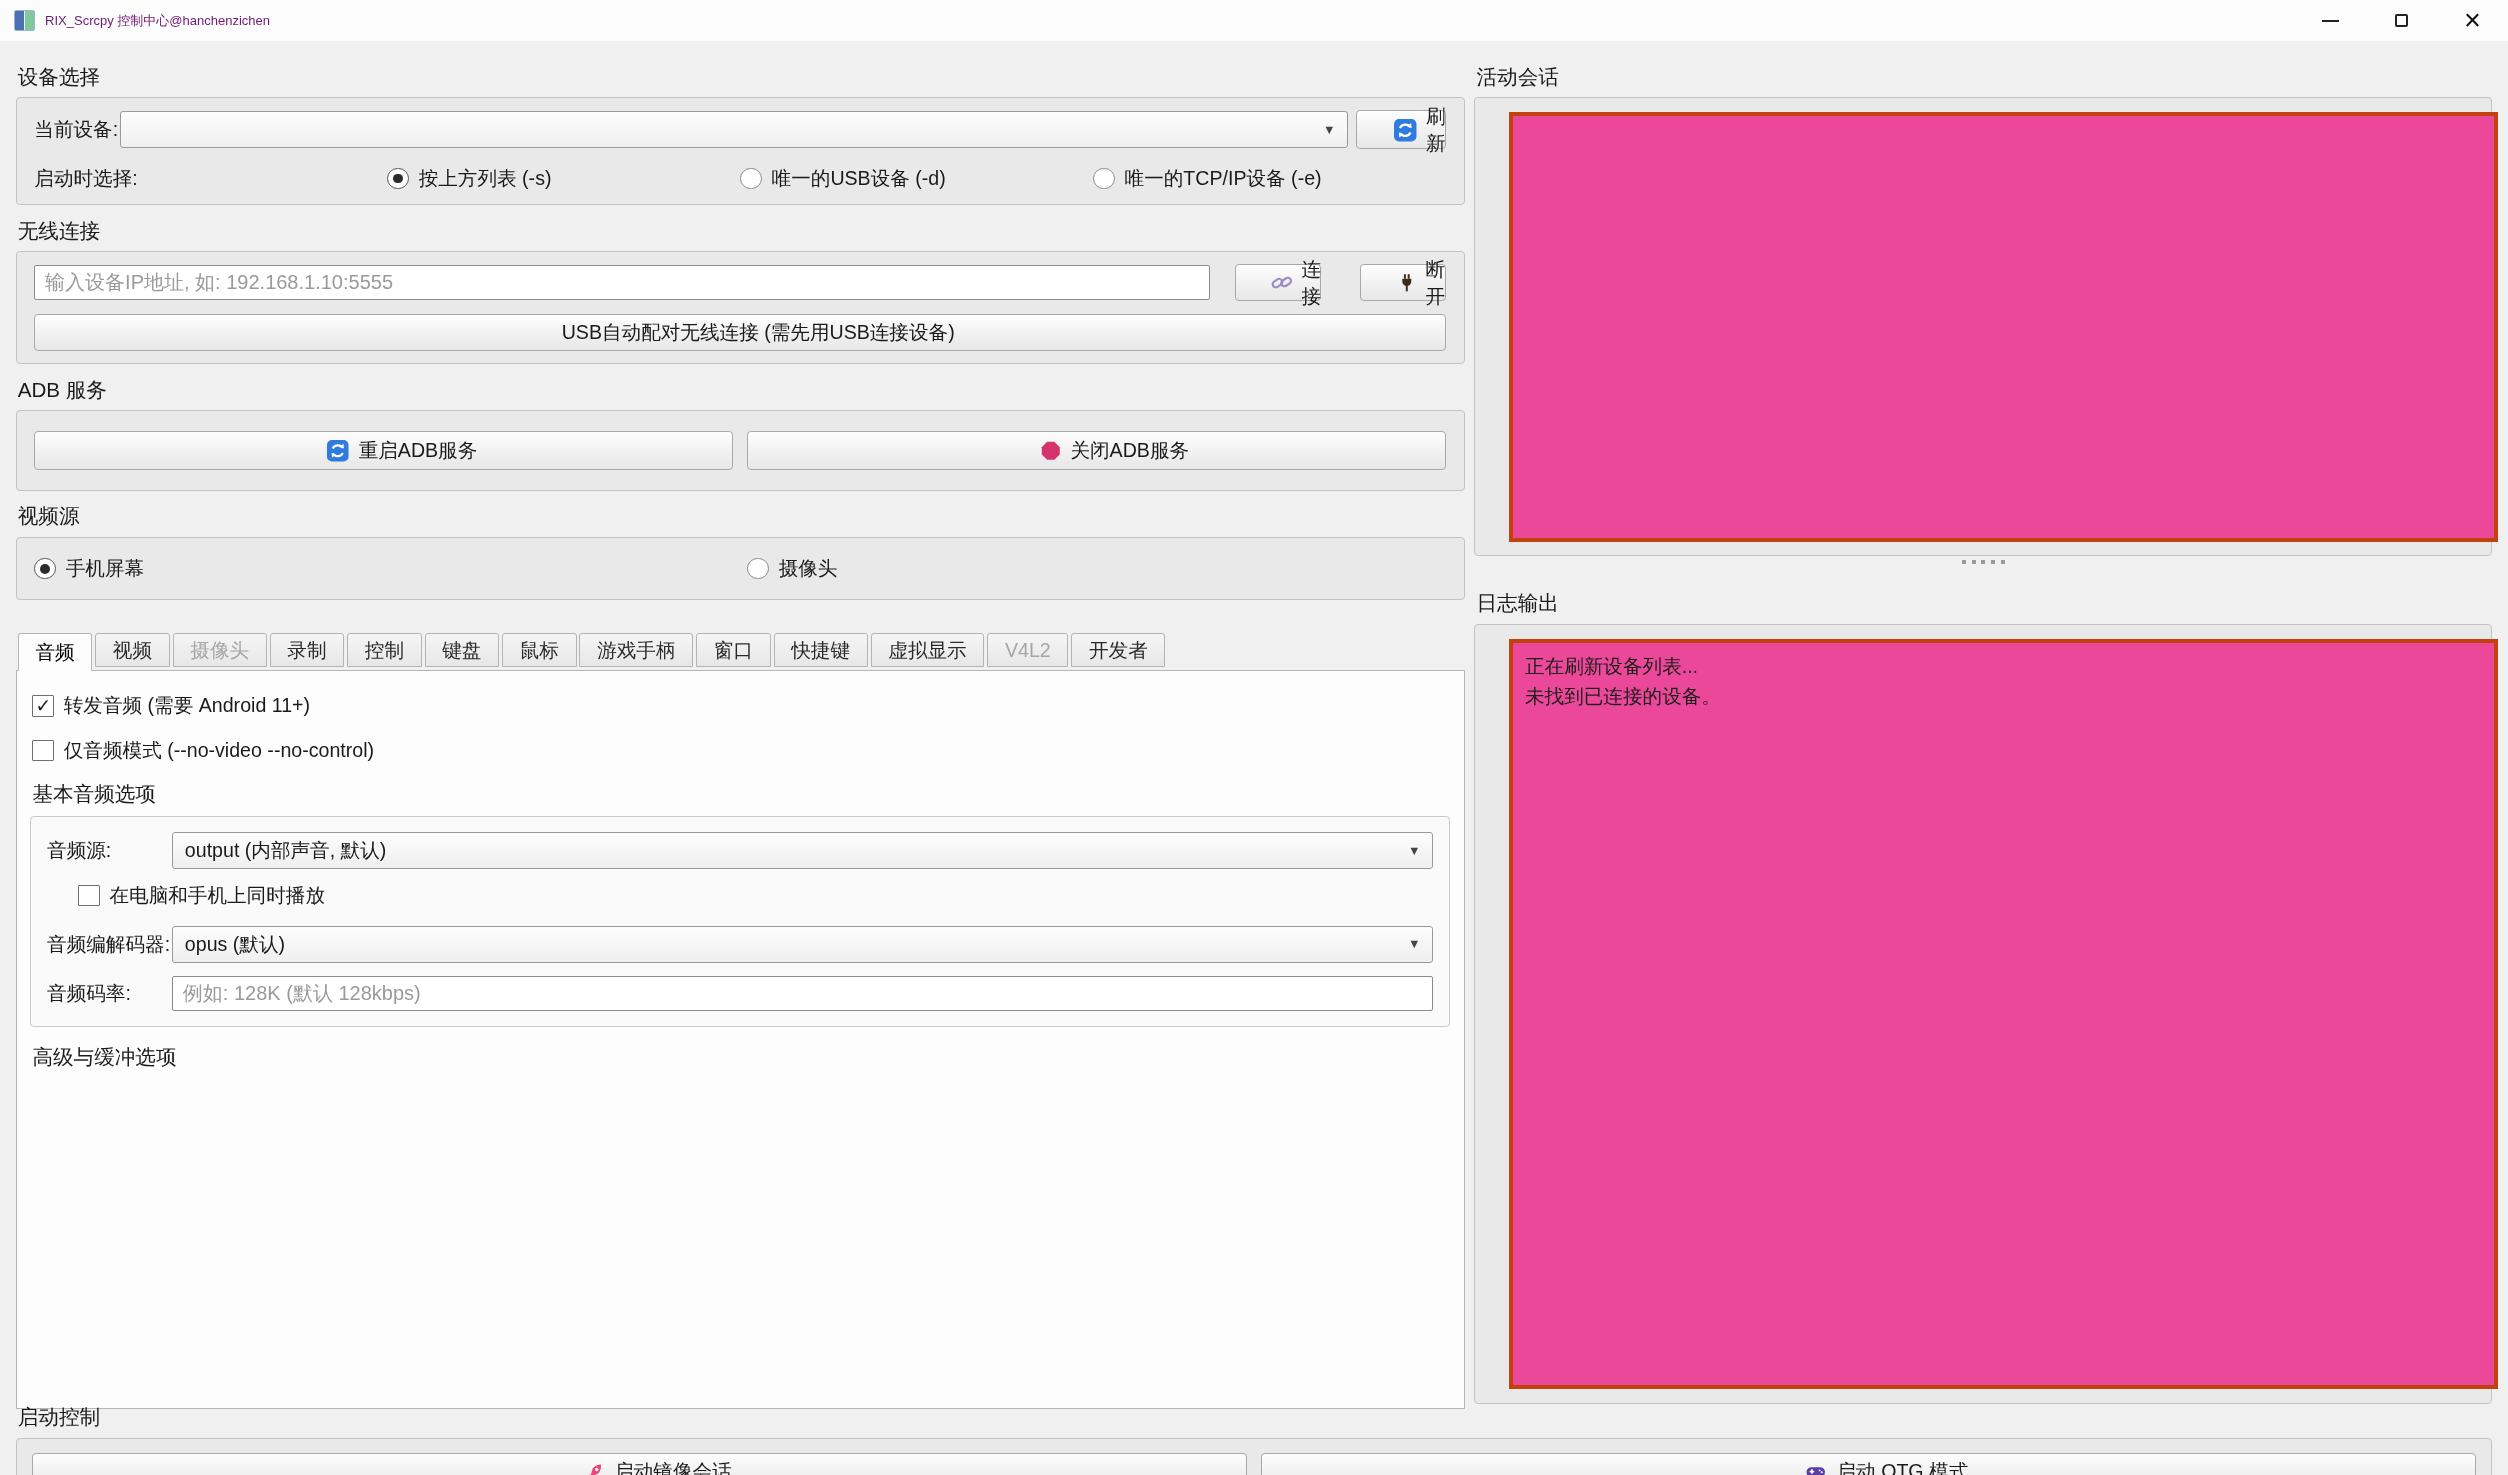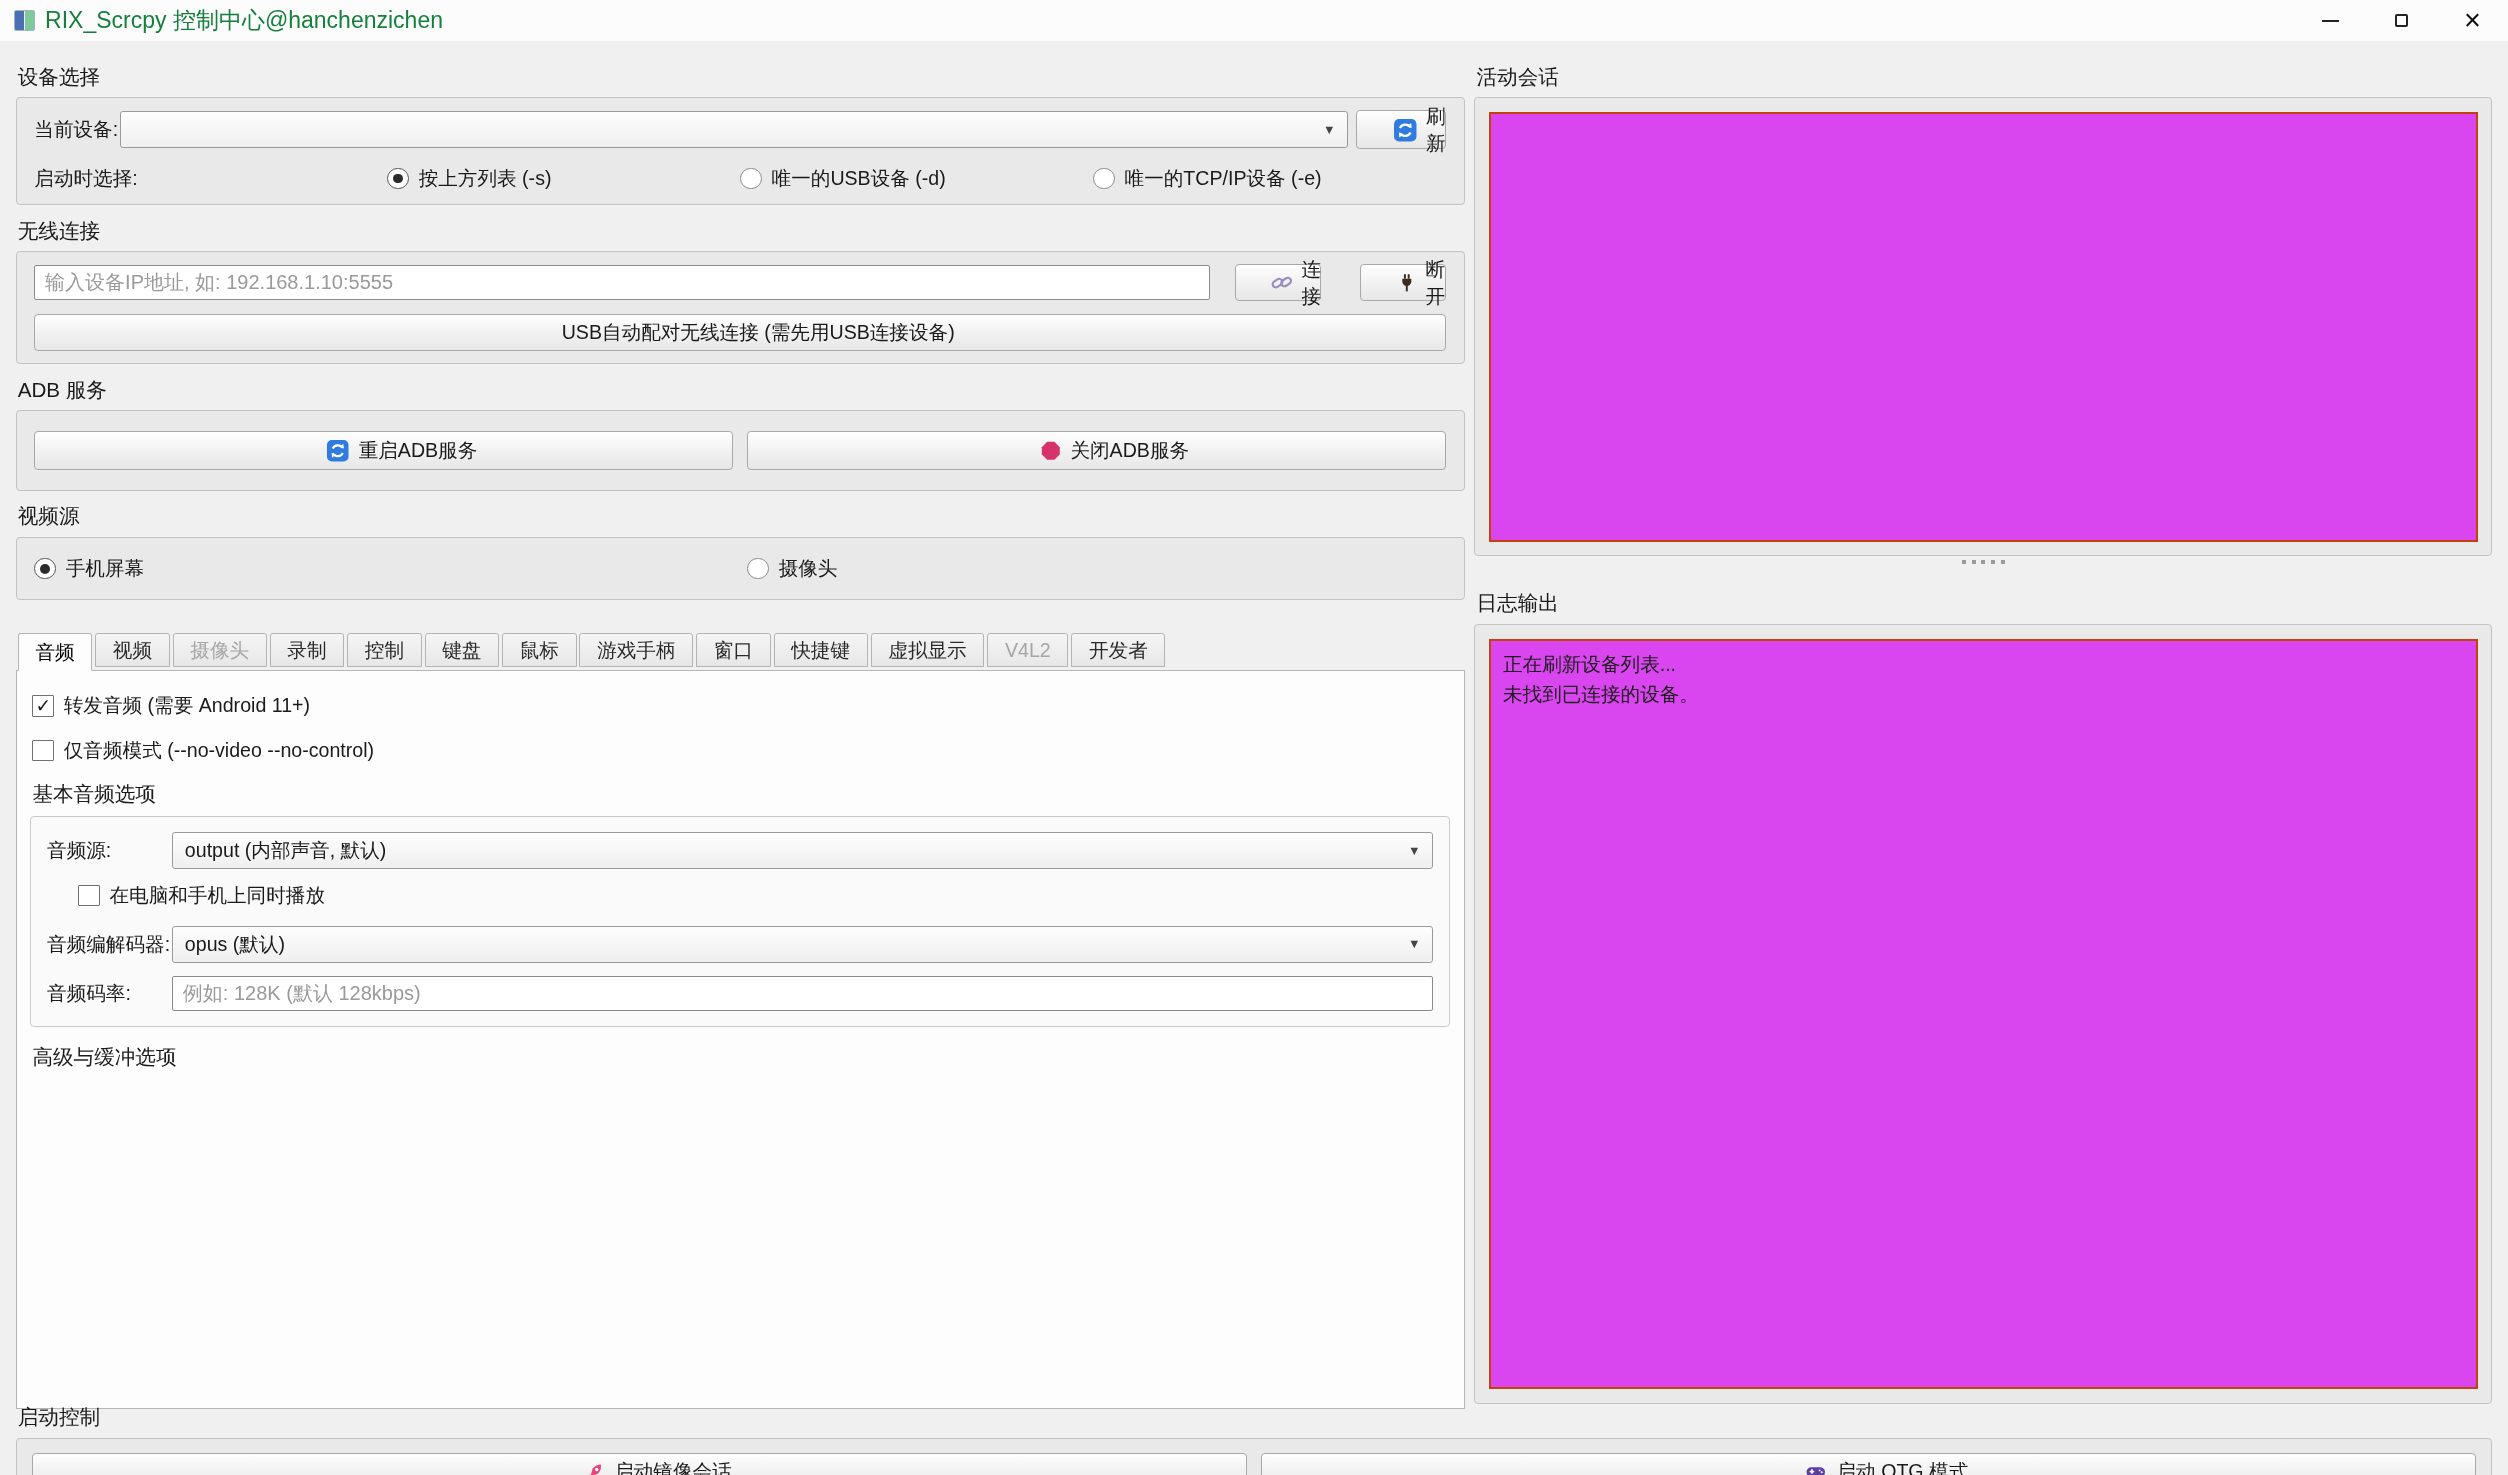--- a/index.html
+++ b/index.html
@@ -6,21 +6,21 @@
   html,body { width:2508px; height:1475px; overflow:hidden; }
   body {
     background:#f0f0f0;
     font-family:"Liberation Sans","DejaVu Sans",sans-serif;
     font-size:19.6px; color:#1a1a1a; cursor:default;
   }
   
   .titlebar { height:41px; background:#fcfcfc; display:flex; align-items:center; padding-left:13.7px; }
   .app-icon { width:21.6px; height:21.6px; border:1px solid #9fb3c8; border-radius:2px; margin-right:9.8px;
     background:linear-gradient(90deg,#4a6fb5 0 45%,#e8f2ea 45% 55%,#7fc99a 55% 100%); }
-  .title-text { font-size:23px; color:#15803d; }
+  .title-text { font-size:13px; color:#701a75; }
   .win-controls { margin-left:auto; display:flex; height:41px; }
   .win-btn { width:71px; height:41px; display:flex; align-items:center; justify-content:center; }
   .min-glyph { width:16.7px; height:2px; background:#222; }
   .restore-glyph { width:13.7px; height:13.7px; border:2px solid #222; border-radius:2px; position:relative; background:#fcfcfc; }
   .restore-glyph::before { content:''; position:absolute; top:-5.9px; left:2px; width:13.7px; height:13.7px;
     border:2px solid #222; border-radius:2px; z-index:-1; }
   .close-glyph { font-size:29px; line-height:29px; color:#111; font-weight:400; }
   
   .client { padding:9.8px 15.7px 0 15.7px; }
   .row { display:flex; gap:9.8px; height:1335px; align-items:flex-start; }
@@ -58,21 +58,21 @@
   .tab.on { background:#fdfdfd; height:38px; line-height:36px; border-bottom:1px solid #fdfdfd;
     margin-bottom:-1px; color:#000; }
   .tab.dis { color:#a6a6a6; }
   .tab-panel { background:#fdfdfd; border:1px solid #b6b6b6; height:739px; padding:15.7px 13.7px; }
   .inner-label { font-size:20.6px; color:#1a1a1a; margin:15.7px 2px 7.8px 2px; }
   .inner-box { background:#fafafa; border:1px solid #c9c9c9; border-radius:3.9px; padding:15.7px; }
   .inner-box .form-row { margin-bottom:12.7px; }
   .inner-box .form-row:last-child { margin-bottom:0; }
   .sep-text { color:#2a2a2a; margin:5.9px 2px 13.7px 2px; }
   
-  .panel-inner { background:#d946ef; border:2px solid #c2410c; width:100%; height:100%; }
+  .panel-inner { background:#ec4899; border:4px solid #c2410c; width:100%; height:100%;margin-left:20px; }
   .sessions-box { height:459px; padding:13.7px; }
   .splitter { height:11.8px; display:flex; align-items:center; justify-content:center; gap:5.9px; }
   .dot { width:3.9px; height:3.9px; background:#9a9a9a; }
   .log-box { height:780px; padding:13.7px; }
   .log-text { padding:7.8px 11.8px; line-height:30px; color:#1c1c1c; }
   
   .launch-box { display:flex; gap:13.7px; padding:13.7px 15.7px; height:69px; }
   .launch-box .btn { flex:1; height:37px; }
   .icon { flex:none; }
 </style>

